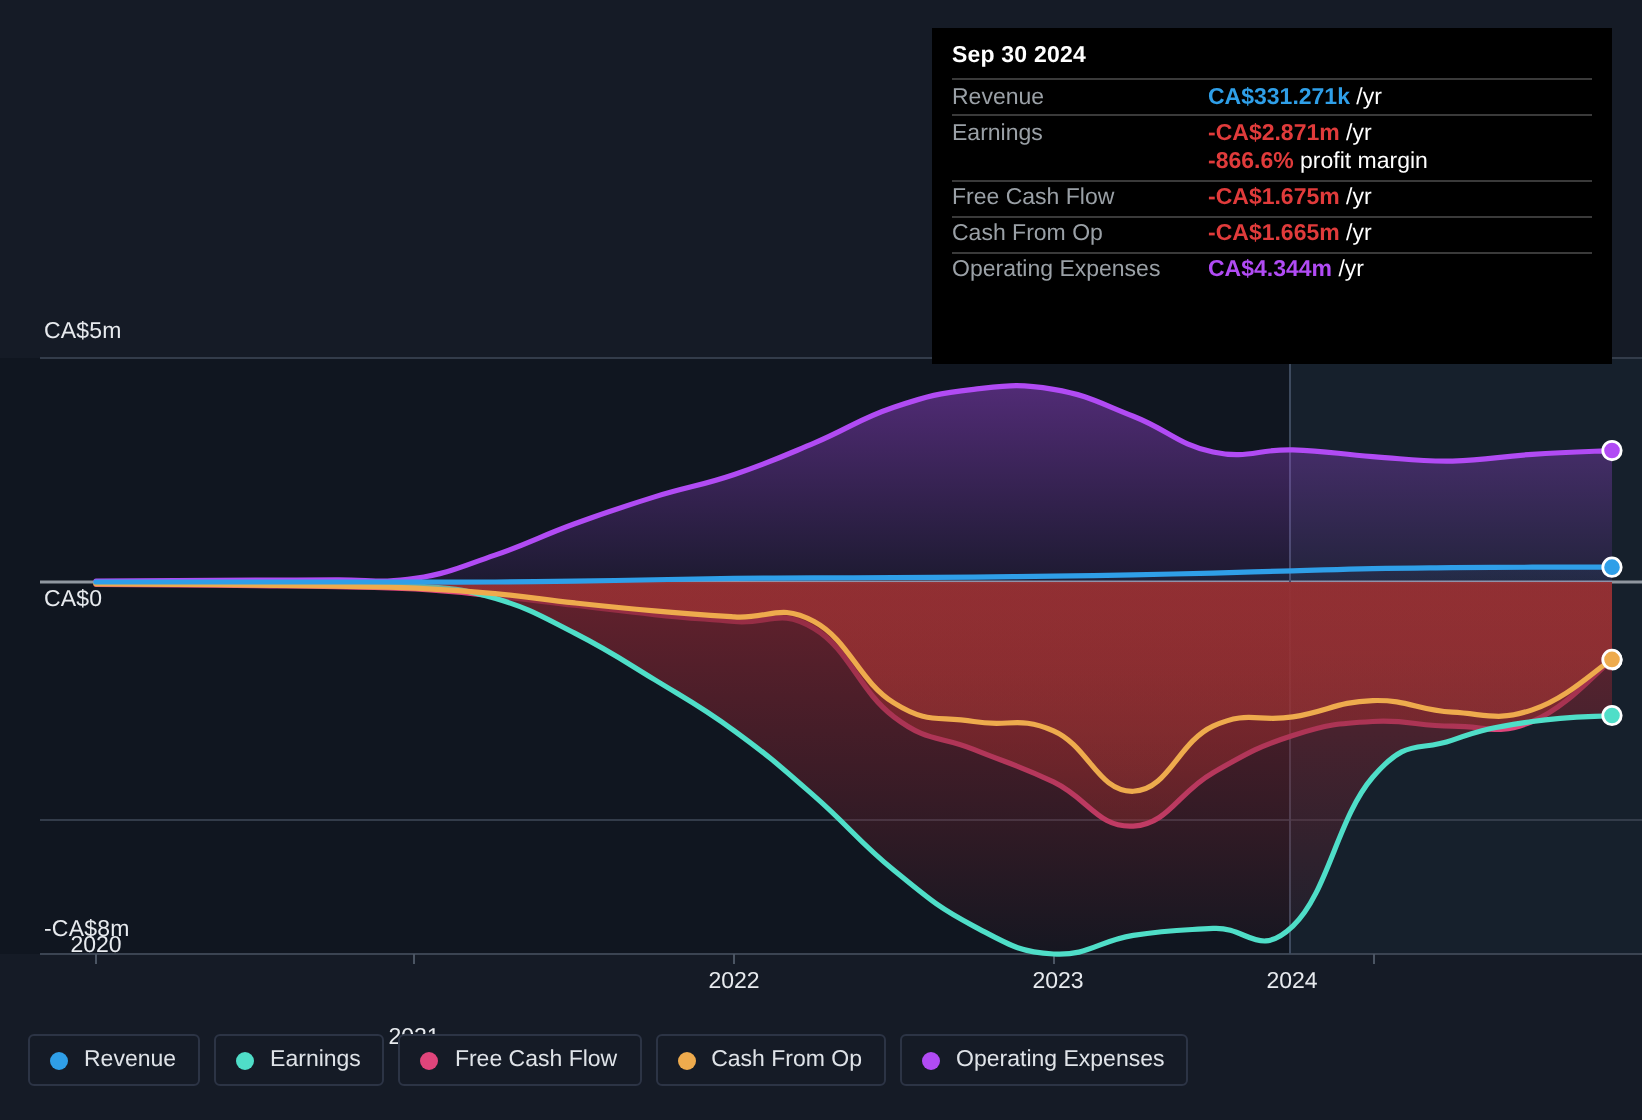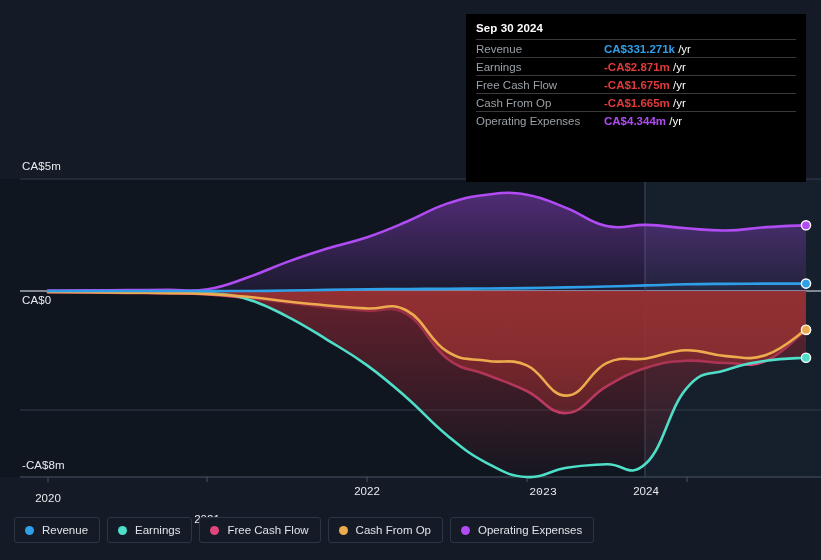--- a/index.html
+++ b/index.html
@@ -117,37 +117,41 @@
         <path d="M48.00,291.00 C56.78,291.00 70.34,291.00 87.89,291.00 C105.45,291.00 110.24,291.00 127.79,291.00 C145.34,291.00 150.13,291.00 167.68,291.00 C185.24,291.00 190.03,291.00 207.58,291.00 C225.13,291.00 229.92,291.10 247.47,291.00 C265.03,290.90 269.81,290.80 287.37,290.55 C304.92,290.31 309.71,290.18 327.26,289.88 C344.82,289.58 349.60,289.41 367.16,289.21 C384.71,289.01 389.50,289.08 407.05,288.98 C424.61,288.89 429.39,288.86 446.95,288.76 C464.50,288.66 469.29,288.68 486.84,288.54 C504.40,288.39 509.18,288.33 526.74,288.09 C544.29,287.84 549.08,287.76 566.63,287.42 C584.19,287.07 588.97,286.96 606.53,286.52 C624.08,286.08 628.87,285.89 646.42,285.40 C663.97,284.91 668.76,284.62 686.32,284.28 C703.87,283.94 708.66,283.98 726.21,283.83 C743.76,283.68 748.55,283.66 766.11,283.61 C783.66,283.55 797.22,283.59 806.00,283.59 L806,291 L48,291 Z" fill="url(#gRev)"></path>
         <path d="M48.00,291.00 C56.78,291.00 70.34,291.00 87.89,291.00 C105.45,291.00 110.24,291.00 127.79,291.00 C145.34,291.00 150.13,291.00 167.68,291.00 C185.24,291.00 190.03,291.00 207.58,291.00 C225.13,291.00 229.92,291.10 247.47,291.00 C265.03,290.90 269.81,290.80 287.37,290.55 C304.92,290.31 309.71,290.18 327.26,289.88 C344.82,289.58 349.60,289.41 367.16,289.21 C384.71,289.01 389.50,289.08 407.05,288.98 C424.61,288.89 429.39,288.86 446.95,288.76 C464.50,288.66 469.29,288.68 486.84,288.54 C504.40,288.39 509.18,288.33 526.74,288.09 C544.29,287.84 549.08,287.76 566.63,287.42 C584.19,287.07 588.97,286.96 606.53,286.52 C624.08,286.08 628.87,285.89 646.42,285.40 C663.97,284.91 668.76,284.62 686.32,284.28 C703.87,283.94 708.66,283.98 726.21,283.83 C743.76,283.68 748.55,283.66 766.11,283.61 C783.66,283.55 797.22,283.59 806.00,283.59" fill="none" stroke="#2f9fe8" stroke-width="2.6" stroke-linecap="round" stroke-linejoin="round"></path>
         <circle cx="806" cy="283.5856" r="4.6" fill="#2f9fe8" stroke="#ffffff" stroke-width="1.4"></circle>
       </svg>
   </div>
 
   <div class="y-label" style="left:22px; top:160px;">CA$5m</div>
   <div class="y-label" style="left:22px; top:274px;margin-top:20px;">CA$0</div>
   <div class="y-label" style="left:22px; top:459px;">-CA$8m</div>
 
-  <div class="x-label" style="left:48px;  top:492px;">2020</div>
+  <div class="x-label" style="left:48px;  top:467px;">2020</div>
   <div class="x-label" style="left:207px; top:513px;">2021</div>
   <div class="x-label" style="left:367px; top:485px;">2022</div>
-  <div class="x-label" style="left:543px; top:485px;font-family:Liberation Mono, monospace;">2023</div>
+  <div class="x-label" style="left:529px; top:485px;">2023</div>
   <div class="x-label" style="left:646px; top:485px;">2024</div>
 
   <div id="tooltip">
     <div class="tt-date">Sep 30 2024</div>
     <table>
       <tbody id="tooltip-rows">
           <tr>
             <td class="tt-key">Revenue</td>
             <td class="tt-val"><span class="tt-amt" style="color: rgb(47, 159, 232);">CA$331.271k</span><span class="tt-unit"> /yr</span></td>
           </tr>
           <tr>
             <td class="tt-key">Earnings</td>
             <td class="tt-val"><span class="tt-amt" style="color: rgb(224, 59, 59);">-CA$2.871m</span><span class="tt-unit"> /yr</span></td>
+          </tr>
+          <tr class="sub">
+            <td class="tt-key"></td>
+            <td class="tt-val"><span class="tt-amt" style="color: rgb(224, 59, 59);">-866.6%</span><span class="tt-unit"> profit margin</span></td>
           </tr>
           <tr>
             <td class="tt-key">Free Cash Flow</td>
             <td class="tt-val"><span class="tt-amt" style="color: rgb(224, 59, 59);">-CA$1.675m</span><span class="tt-unit"> /yr</span></td>
           </tr>
           <tr>
             <td class="tt-key">Cash From Op</td>
             <td class="tt-val"><span class="tt-amt" style="color: rgb(224, 59, 59); margin-top: 40px;">-CA$1.665m</span><span class="tt-unit"> /yr</span></td>
           </tr>
           <tr>

